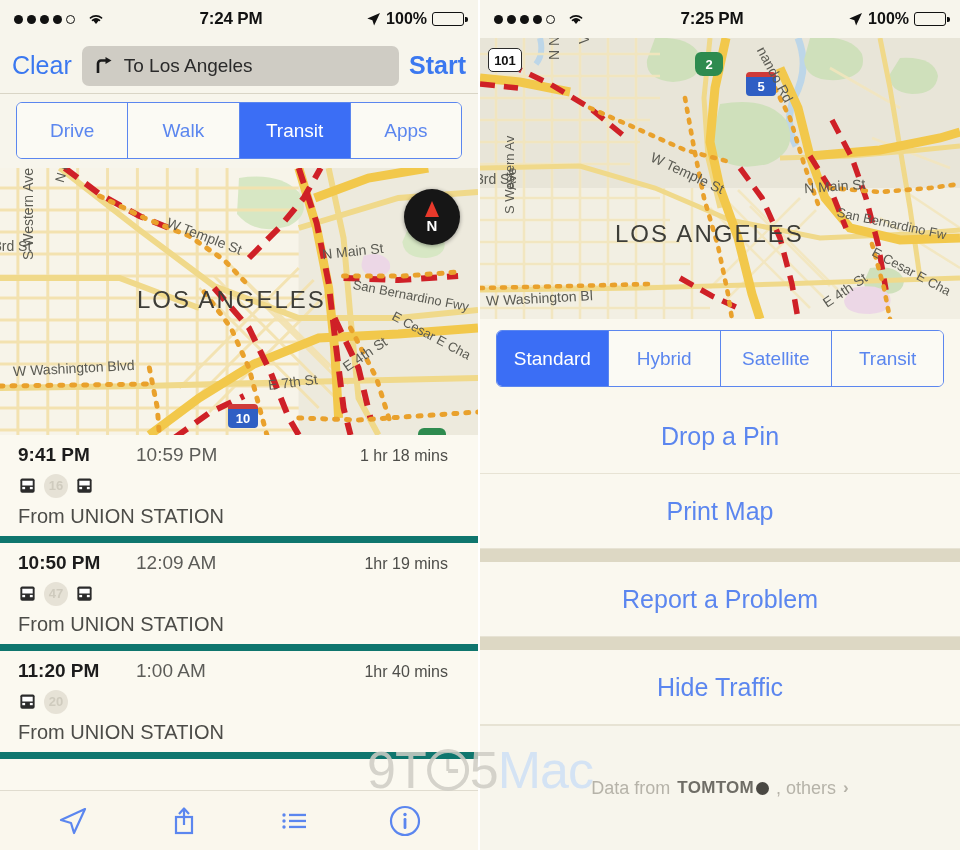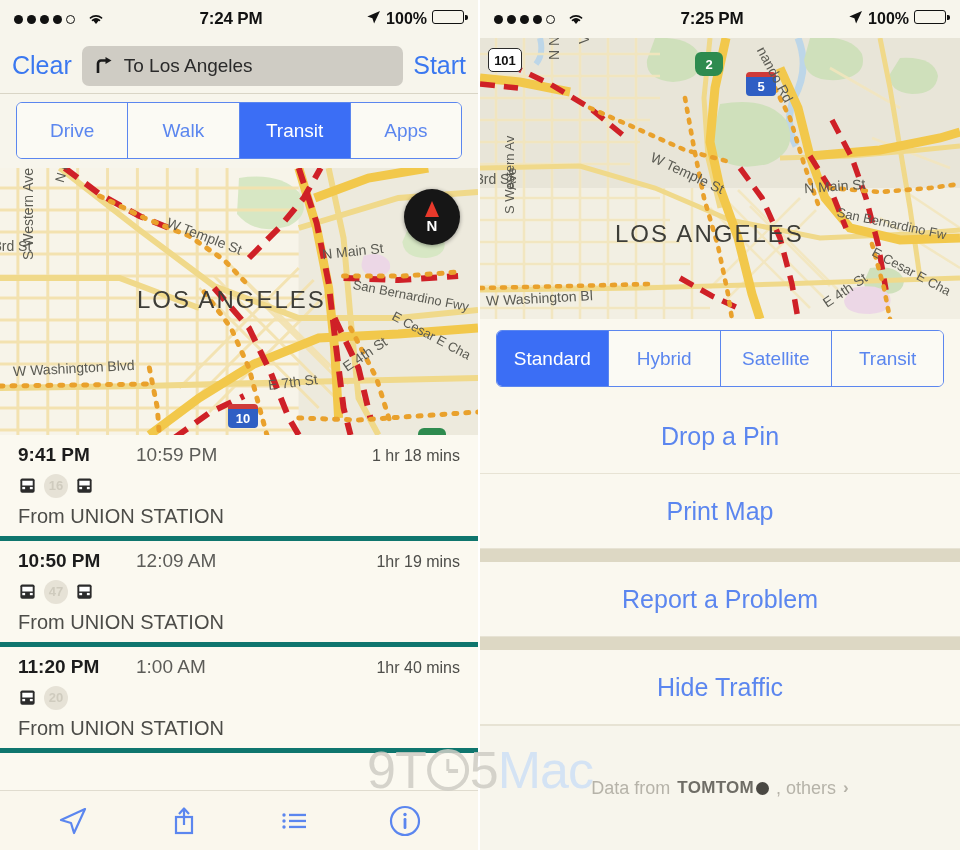--- a/index.html
+++ b/index.html
@@ -23,21 +23,21 @@
   .dots { display: flex; align-items: center; gap: 4px; }
   .dot { width: 9px; height: 9px; border-radius: 50%; background: #111; }
   .dot.hollow { background: transparent; border: 1.6px solid #111; }
   .wifi { margin-left: 12px; width: 18px; height: 14px; position: relative; }
   .wifi svg { display: block; }
   .clock {
     position: absolute; left: 0; right: 16px; text-align: center;
     font-size: 17px; font-weight: bold; color: #111; letter-spacing: -0.2px;
   }
   .status-right {
-    margin-left: auto; display: flex; gap: 5px;
+    margin-left: auto; display: flex; align-items: center; gap: 5px;
     font-size: 16px; font-weight: bold; color: #111;
   }
   .loc-arrow { display: block; }
   .battery {
     width: 32px; height: 14px; border: 1.8px solid #111; border-radius: 3px;
     position: relative; padding: 1.4px;
   }
   .battery::after {
     content: ""; position: absolute; right: -5px; top: 4px;
     width: 3px; height: 5px; background: #111; border-radius: 0 2px 2px 0;
@@ -45,21 +45,21 @@
   .battery .fill { width: 100%; height: 100%; background: #111; border-radius: 1px; }
 
   
   .navbar {
     height: 56px; flex: 0 0 56px; background: #f7f5ec;
     display: flex; align-items: center; padding: 0 12px; gap: 10px;
     border-bottom: 1px solid #d9d5c6;
   }
   .nav-btn { font-size: 25px; color: #3b78f0; background: none; border: none;
              font-family: inherit; cursor: pointer; white-space: nowrap; }
-  .nav-btn.bold { font-weight: normal; }
+  .nav-btn.bold { font-weight: bold; }
   .nav-title { flex: 1; text-align: center; font-size: 25px; font-weight: bold; color: #1a1a1a; }
   .searchfield {
     flex: 1; height: 40px; background: #cfccc4; border-radius: 7px;
     display: flex; align-items: center; padding: 0 12px; gap: 10px;
     min-width: 0;
   }
   .searchfield .value { font-size: 19px; color: #2a2a2a; white-space: nowrap;
                         overflow: hidden; text-overflow: ellipsis; }
 
   
@@ -111,21 +111,21 @@
   .shield.state-green { background: #2e8b4f; width: 28px; height: 24px;
                         border-radius: 6px 6px 8px 8px; }
   .shield.us {
     background: #ffffff; color: #111; width: 34px; height: 24px;
     border: 1.5px solid #2b2b2b; border-radius: 5px;
   }
 
   
   .routelist { flex: 1; background: #fbf9f0; overflow: hidden; position: relative; }
   .route-row {
-    padding: 9px 0 8px 0; border-bottom: 5px solid #0f766e;
+    padding: 9px 12px 8px 0; border-bottom: 7px solid #0f766e;
     position: relative;
   }
   .route-times { display: flex; align-items: baseline; padding: 0 18px; }
   .route-depart { font-size: 19px; font-weight: bold; color: #1c1c1c; width: 118px; }
   .route-arrive { font-size: 19px; color: #5c5c58; flex: 1; }
   .route-duration { font-size: 16px; color: #4e4e4a; margin-left: 28px; }
   .route-icons { display: flex; align-items: center; gap: 7px; padding: 9px 18px 0; height: 30px; }
   .bus-icon { width: 19px; height: 19px; display: block; }
   .line-badge {
     width: 24px; height: 24px; border-radius: 50%; background: #e6e2d6;

